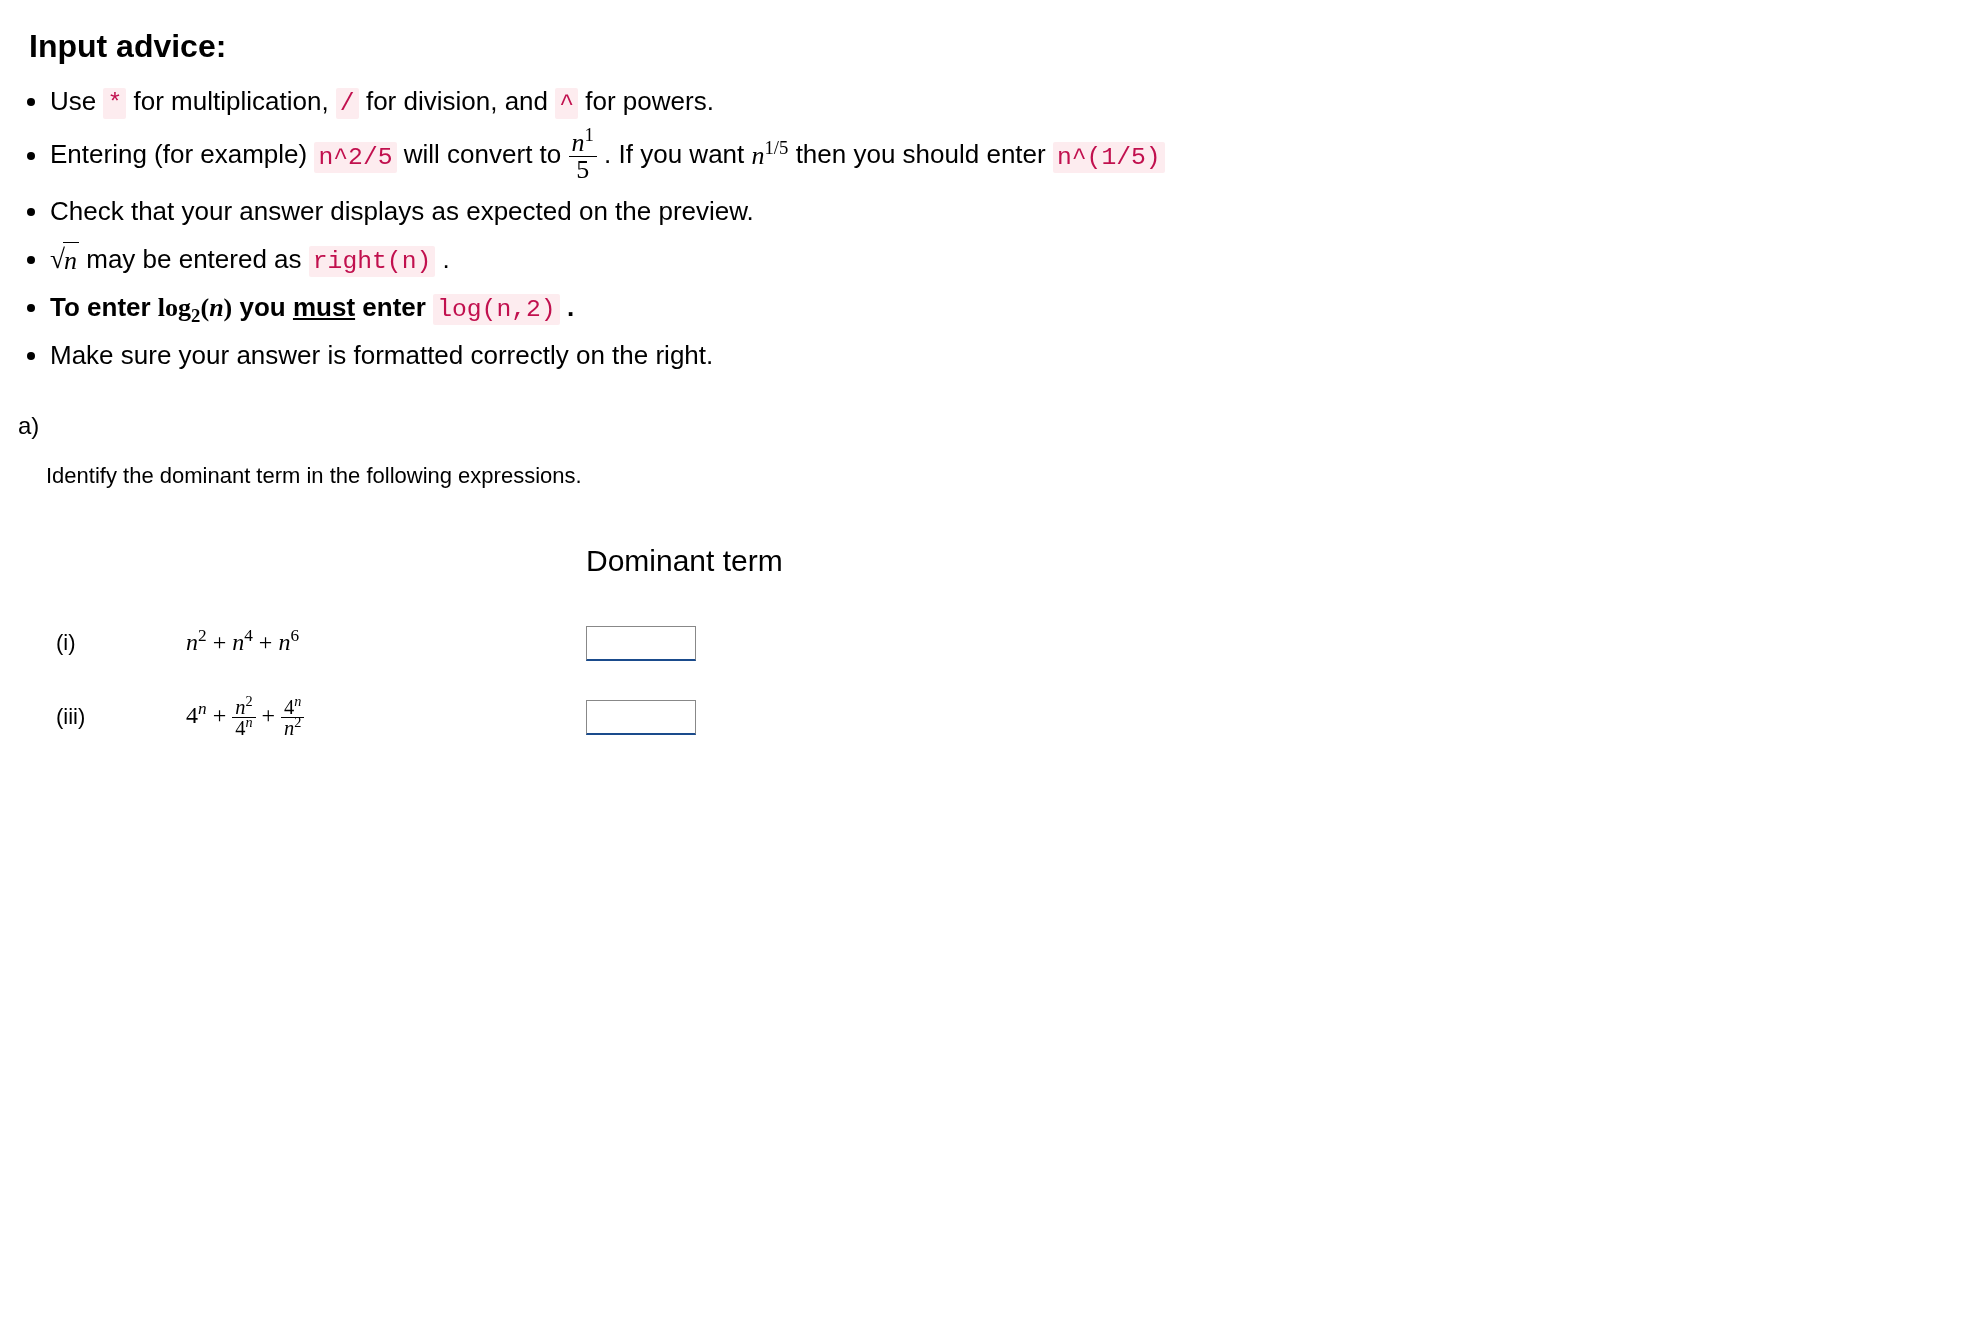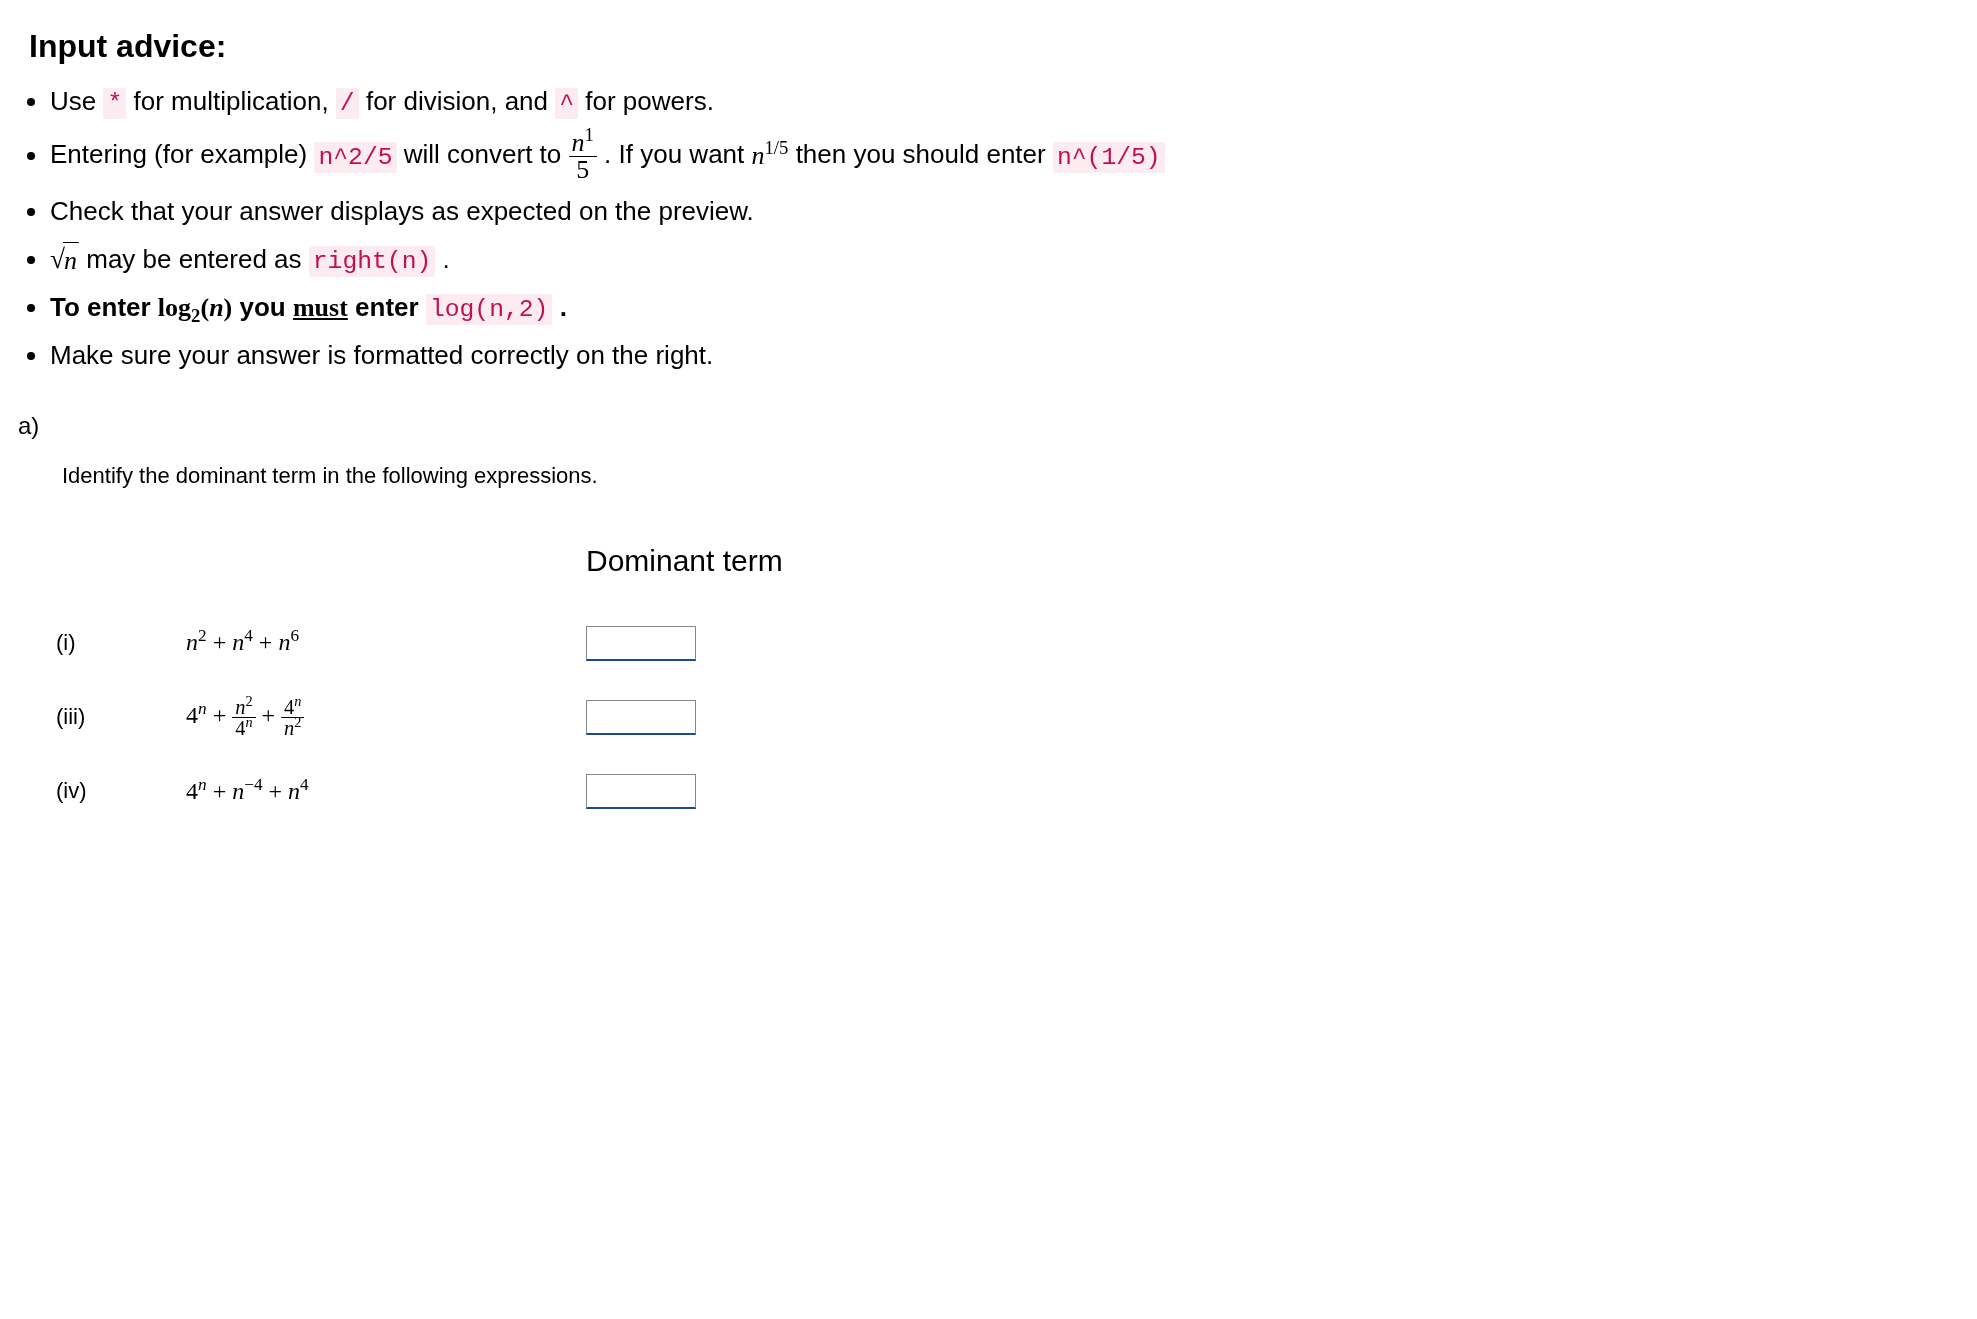--- a/index.html
+++ b/index.html
@@ -54,21 +54,21 @@
     border-top: 1.2px solid #000;
     padding: 0 2px 0 1px;
     margin-left: -2px;
     margin-top: 2px;
   }
   .part-label {
     font-size: 24px;
     margin: 30px 0 18px 0;
   }
   .prompt {
-    margin: 0 0 30px 44px;
+    margin: 0 0 30px 28px;
     font-size: 22px;
   }
   .answer-area {
     margin-left: 28px;
   }
   .col-header {
     font-size: 30px;
     margin-bottom: 8px;
   }
   table.expr-table {
@@ -91,21 +91,21 @@
   td.ans input {
     width: 100px;
     height: 28px;
     font-size: 16px;
     border: 1px solid #888;
     border-bottom: 2px solid #1a4b8c;
     padding: 2px 4px;
     box-sizing: content-box;
   }
   .strong { font-weight: 700; }
-  .under { text-decoration: underline; font-family: Liberation Serif, serif; }
+  .under { text-decoration: underline; }
 </style>
 </head>
 <body>
 
 <h2 class="section-head">Input advice:</h2>
 
 <ul class="advice">
 
   <li>
     <span>Use </span>
@@ -196,25 +196,16 @@
         <span class="frac" style="font-size:0.85em;">
           <span class="num"><span class="mathup">4</span><sup class="mathit" style="font-size:0.7em;">n</sup></span>
           <span class="den"><span class="mathit">n</span><sup class="mathup" style="font-size:0.7em;">2</sup></span>
         </span>
       </td>
       <td class="ans">
         <input type="text" value="" style="">
       </td>
     </tr>
 
-    <tr>
-      <td class="roman">(iv)</td>
-      <td class="expr">
-        <span class="mathup">4</span><sup class="mathit">n</sup><span class="mathup"> + </span><span class="mathit">n</span><sup class="mathup">−4</sup><span class="mathup"> + </span><span class="mathit">n</span><sup class="mathup">4</sup>
-      </td>
-      <td class="ans">
-        <input type="text" value="" style="">
-      </td>
-    </tr>
 
   </tbody>
     </table>
 </div>
 
 </body></html>

